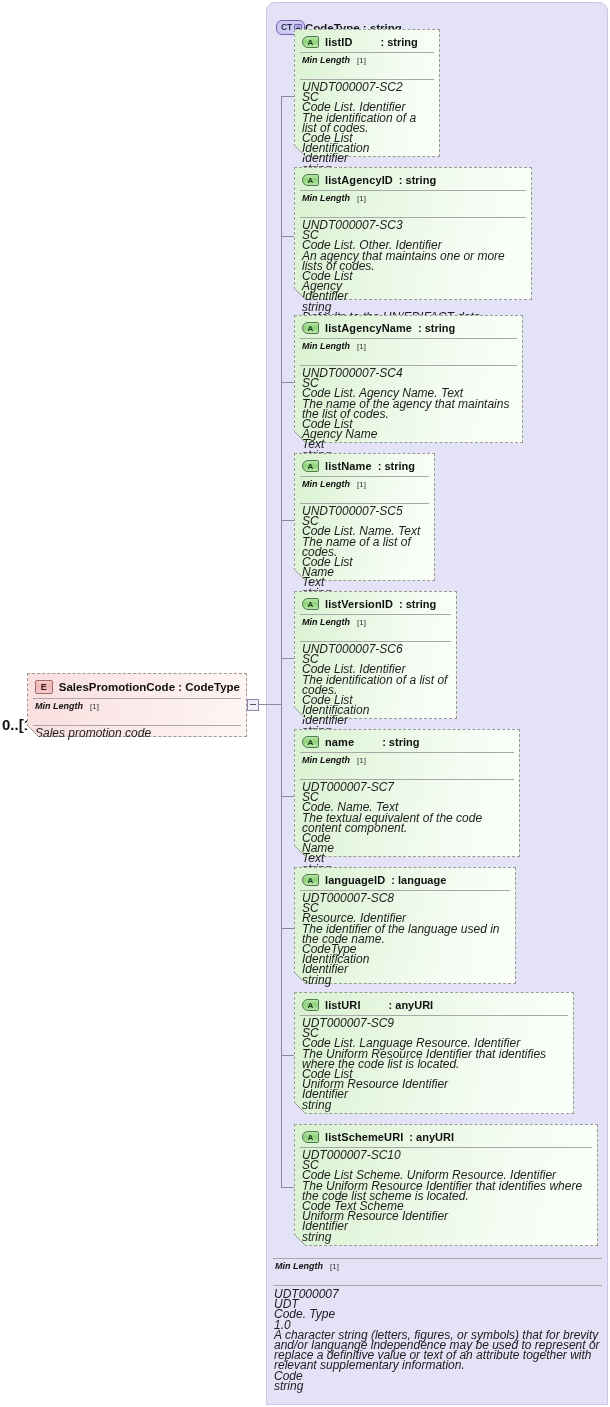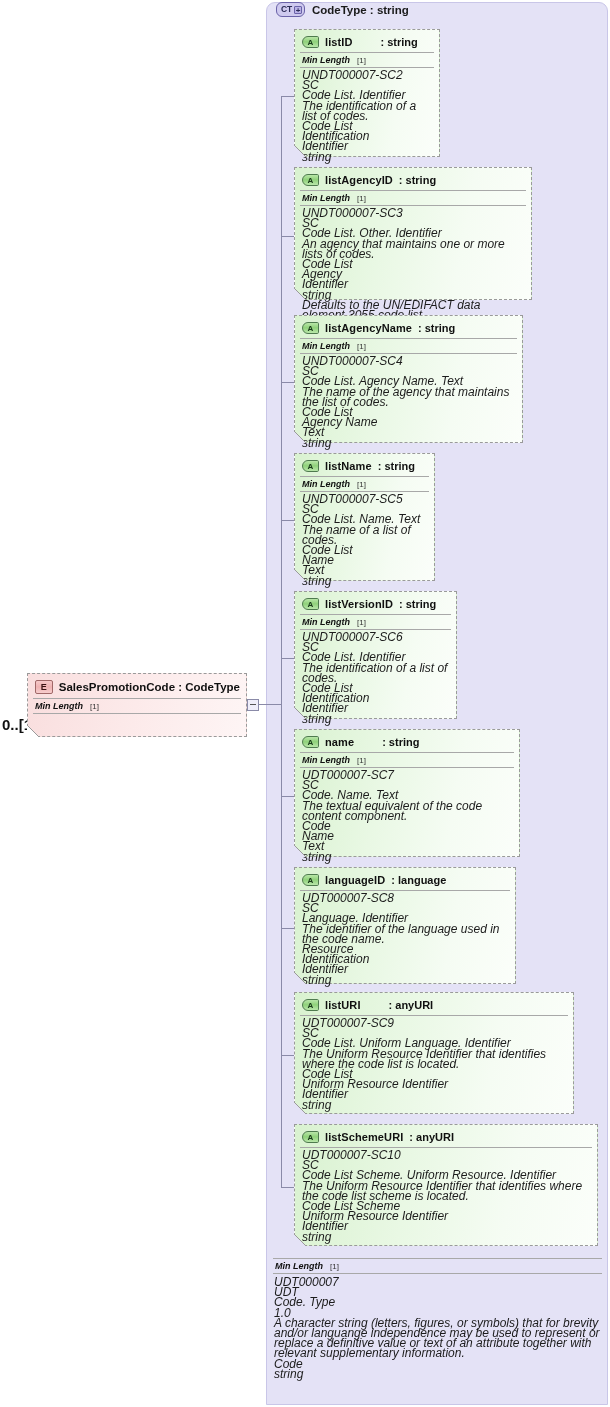--- a/index.html
+++ b/index.html
@@ -11,22 +11,22 @@
 
   
   #ct-panel{
     position:absolute; left:266px; top:2px; width:342px; height:1403px;
     background:#e4e2f6;
     border:1px solid #c9c6e8;
     border-radius:9px 9px 0 0;
     box-sizing:border-box;
   }
   #ct-header{
-    position:absolute; left:276px; top:0; height:19px;
-    display:flex; align-items:center; gap:7px;
+    position:absolute; left:276px; top:18px; height:19px;
+    display:flex; align-items:center; 
   }
   .ct-badge{
     display:inline-flex;align-items:center;gap:2px;
     border:1px solid #6a62a8;border-radius:6px;
     background:#cfcaef;
     padding:0 2px 0 4px;height:13px;line-height:13px;
     font-size:8.5px;font-weight:bold;color:#2b2b55;
     font-family:"Liberation Sans",sans-serif;letter-spacing:-0.2px;
   }
   .ct-plus{
@@ -71,21 +71,21 @@
   .a-badge{
     display:inline-block;width:17px;height:12px;box-sizing:border-box;
     border:1px solid #4e7a4e;
     border-radius:7px 2px 2px 7px;
     background:linear-gradient(180deg,#b8e6a8 0%,#8fd17a 48%,#b9e7aa 100%);
     font-size:8px;font-weight:bold;color:#19391a;text-align:center;line-height:11px;
     font-family:"Liberation Sans",sans-serif;
   }
   .attr-name{letter-spacing:0.1px;}
   .facet{
-    margin:0 5px;padding:2px 2px 2px 2px;
+    margin:0 5px;padding:2px 2px 14px 2px;
     border-top:1px solid #a8a8a8;border-bottom:1px solid #a8a8a8;
     font-size:9px;font-style:italic;color:#111;white-space:nowrap;
   }
   .facet b{font-weight:bold;font-style:italic;}
   .facet .card{font-style:normal;font-size:8px;color:#333;margin-left:7px;}
   .doc{
     padding:2px 6px 4px 7px;
     font-size:12px;font-style:italic;color:#1c1c1c;line-height:10.2px;
   }
   .doc div{white-space:normal;}
@@ -270,59 +270,59 @@
     <div class="attr" style="left: 294px; top: 867px; width: 222px; height: 117px;">
       <div class="attr-title">
         <span class="a-badge">A</span>
         <span class="attr-name">languageID</span>
         <span>: language</span>
       </div>
       <div style="margin: 0px 5px; border-top: 1px solid rgb(168, 168, 168); height: 0px;"></div>
       <div class="doc">
         <div>UDT000007-SC8</div>
         <div>SC</div>
-        <div>Language. Identifier</div>
+        <div>Resource. Identifier</div>
         <div>The identifier of the language used in the code name.</div>
-        <div>Resource</div>
+        <div>CodeType</div>
         <div>Identification</div>
         <div>Identifier</div>
         <div>string</div>
       </div>
     </div>
     <div class="attr" style="left: 294px; top: 992px; width: 280px; height: 122px;">
       <div class="attr-title">
         <span class="a-badge">A</span>
         <span class="attr-name">listURI</span>
         <span style="margin-left: 22px;">: anyURI</span>
       </div>
       <div style="margin: 0px 5px; border-top: 1px solid rgb(168, 168, 168); height: 0px;"></div>
       <div class="doc">
         <div>UDT000007-SC9</div>
         <div>SC</div>
-        <div>Code List. Uniform Language. Identifier</div>
+        <div>Code List. Language Resource. Identifier</div>
         <div>The Uniform Resource Identifier that identifies where the code list is located.</div>
         <div>Code List</div>
         <div>Uniform Resource Identifier</div>
         <div>Identifier</div>
         <div>string</div>
       </div>
     </div>
     <div class="attr" style="left: 294px; top: 1124px; width: 304px; height: 122px;">
       <div class="attr-title">
         <span class="a-badge">A</span>
         <span class="attr-name">listSchemeURI</span>
         <span>: anyURI</span>
       </div>
       <div style="margin: 0px 5px; border-top: 1px solid rgb(168, 168, 168); height: 0px;"></div>
       <div class="doc">
         <div>UDT000007-SC10</div>
         <div>SC</div>
         <div>Code List Scheme. Uniform Resource. Identifier</div>
         <div>The Uniform Resource Identifier that identifies where the code list scheme is located.</div>
-        <div>Code List Scheme</div>
+        <div>Code Text Scheme</div>
         <div>Uniform Resource Identifier</div>
         <div>Identifier</div>
         <div>string</div>
       </div>
     </div>
   </div>
 
 <div id="ct-foot">
   <div class="facet">
     <b>Min Length</b><span class="card">[1]</span>
@@ -341,18 +341,21 @@
 <div id="cardinality">0..[1]</div>
 
 <div id="elem">
   <div class="attr-title">
     <span class="e-badge">E</span>
     <span>SalesPromotionCode : CodeType</span>
   </div>
   <div class="facet">
     <b>Min Length</b><span class="card">[1]</span>
   </div>
+  <div class="doc">
+    <div>Sales promotion code</div>
+  </div>
 </div>
 
 <div class="conn" style="left:259px;top:704px;width:22px;height:1px;"></div>
 <div id="conn-box">
     <i></i>
   </div>
 
 </body></html>

